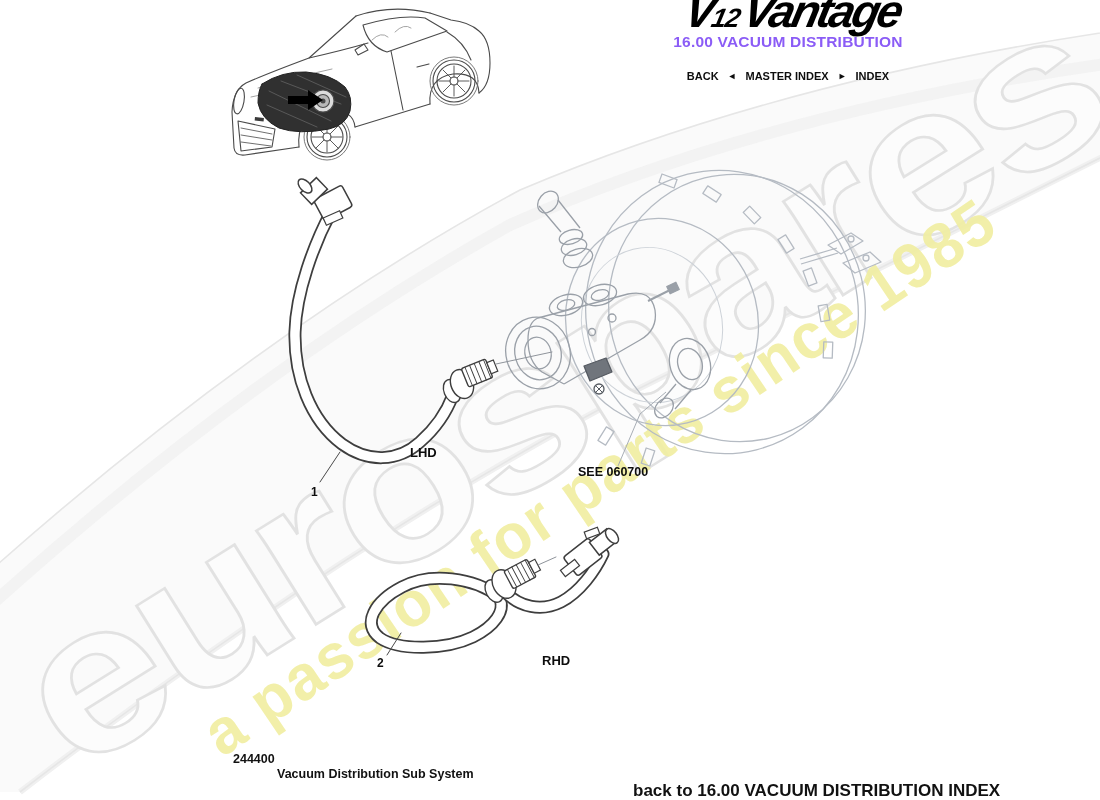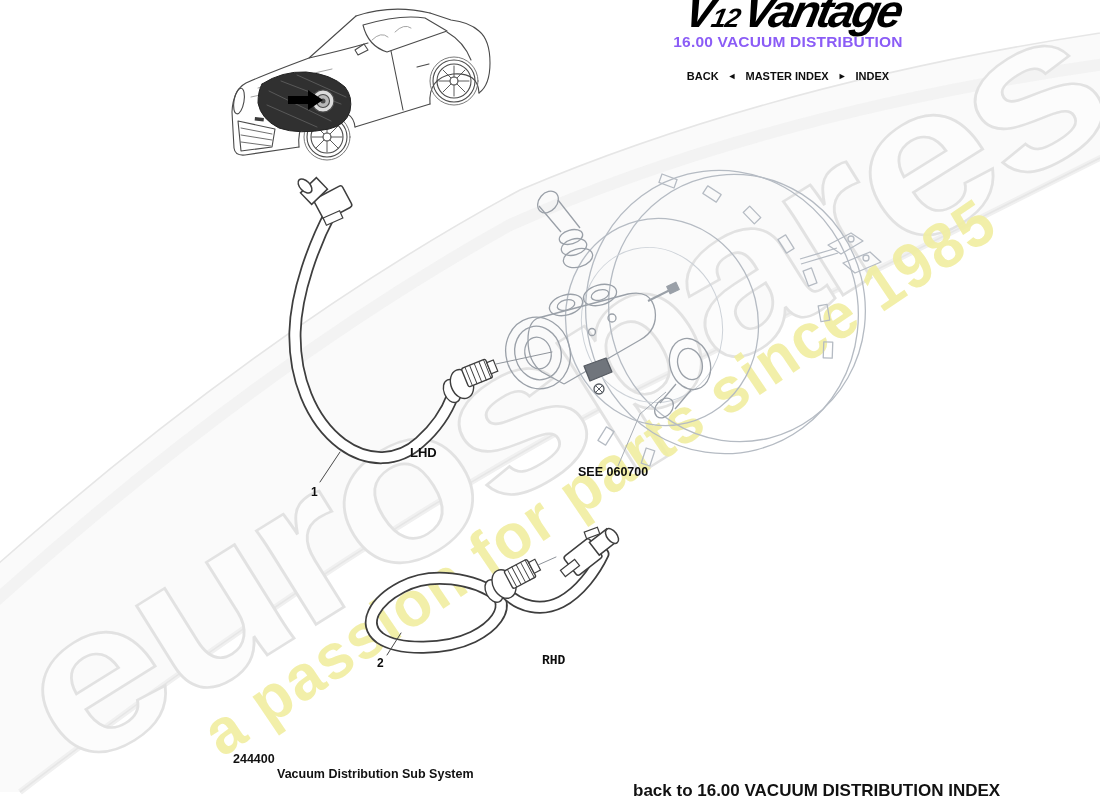--- a/index.html
+++ b/index.html
@@ -20,21 +20,21 @@
         font-size:11px;font-weight:bold;color:#0d0d0d;margin-top:12px;}
   .nav .arrow{font-size:9px;}
   .nav .navlink{cursor:pointer;}
 
   
   .dlabel{position:absolute;font-weight:bold;color:#0d0d0d;white-space:nowrap;}
   .lbl-lhd{left:410px;top:445px;font-size:13px;}
   .lbl-see{left:578px;top:465px;font-size:12.5px;}
   .lbl-1{left:311px;top:485px;font-size:12px;}
   .lbl-2{left:377px;top:656px;font-size:12px;}
-  .lbl-rhd{left:542px;top:653px;font-size:13px;font-family:Liberation Mono, monospace;}
+  .lbl-rhd{left:542px;top:653px;font-size:13px;}
 
   
   .f-part{position:absolute;left:233px;top:752px;font-size:12.5px;font-weight:bold;}
   .f-title{position:absolute;left:233px;top:767px;font-size:12.5px;font-weight:bold;margin-left:44px;}
   .f-date{position:absolute;left:233px;top:784px;font-size:10px;font-weight:bold;margin-top:17px;}
   .f-link{position:absolute;left:633px;top:781px;font-size:17px;font-weight:bold;cursor:pointer;}
 
   .art{position:absolute;left:0;top:0;}
 </style>
 </head>

